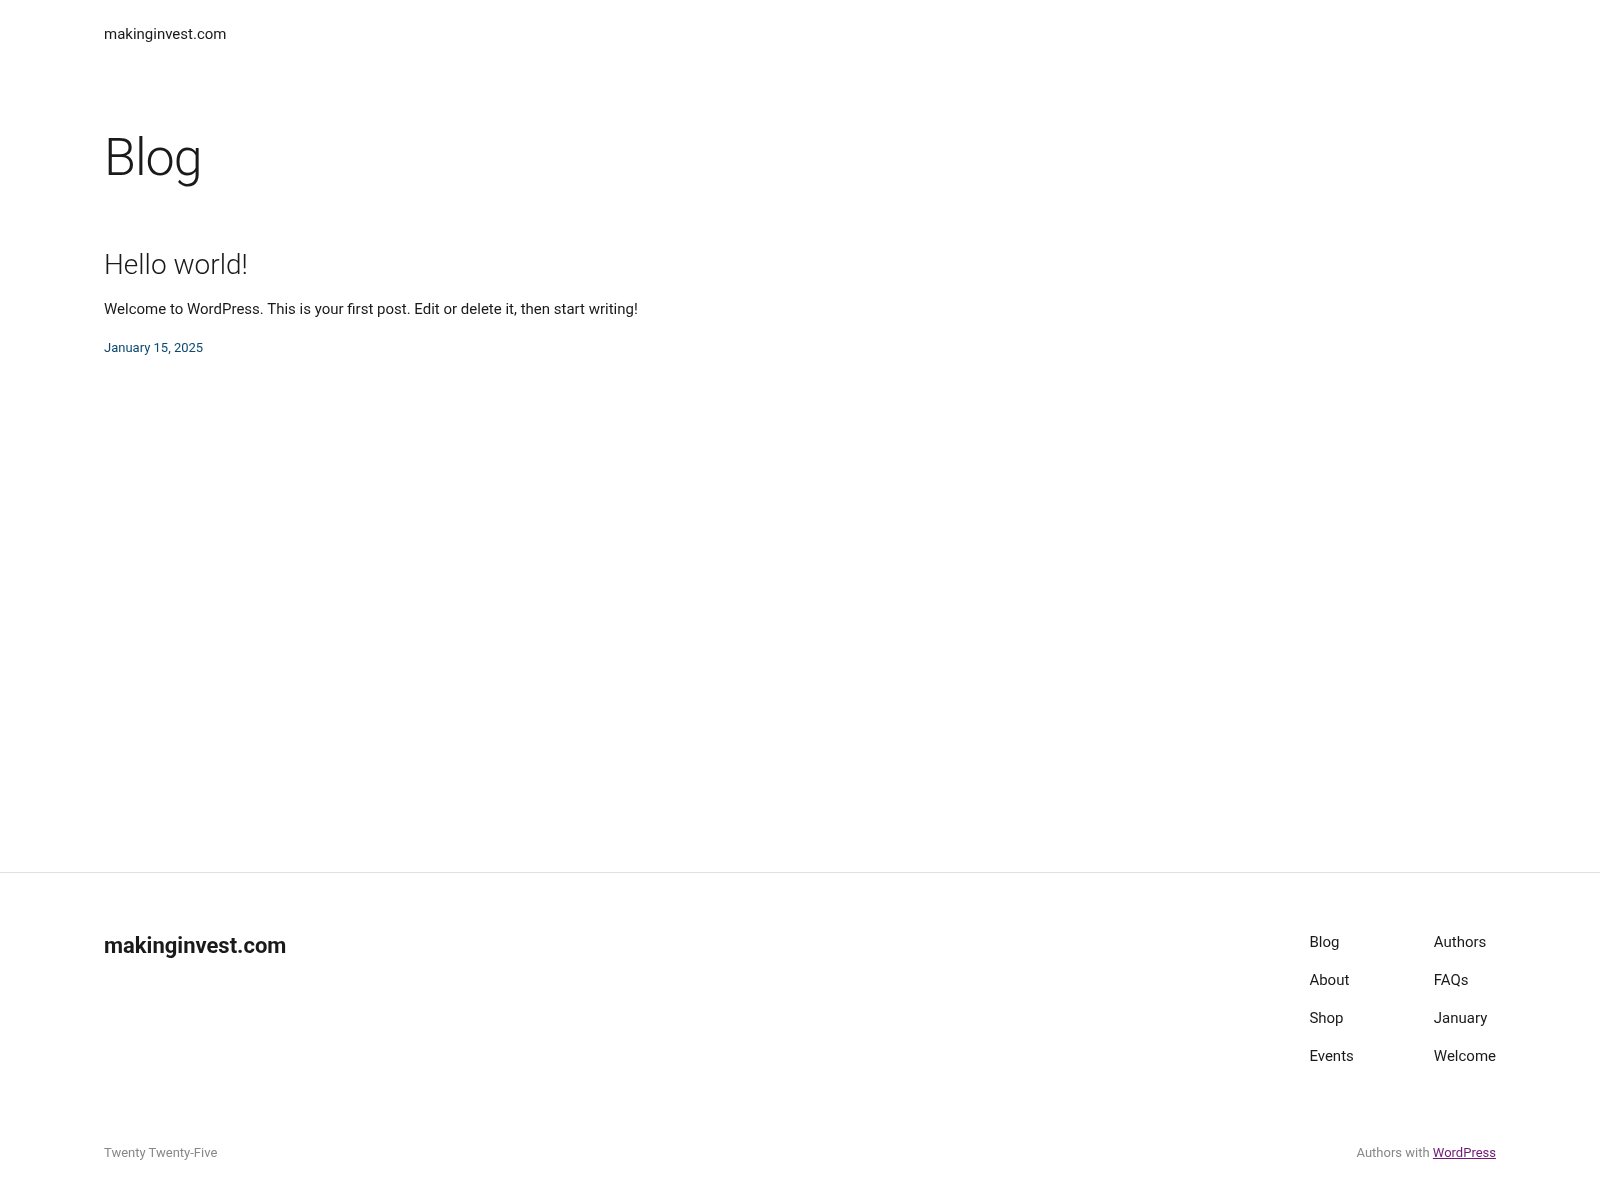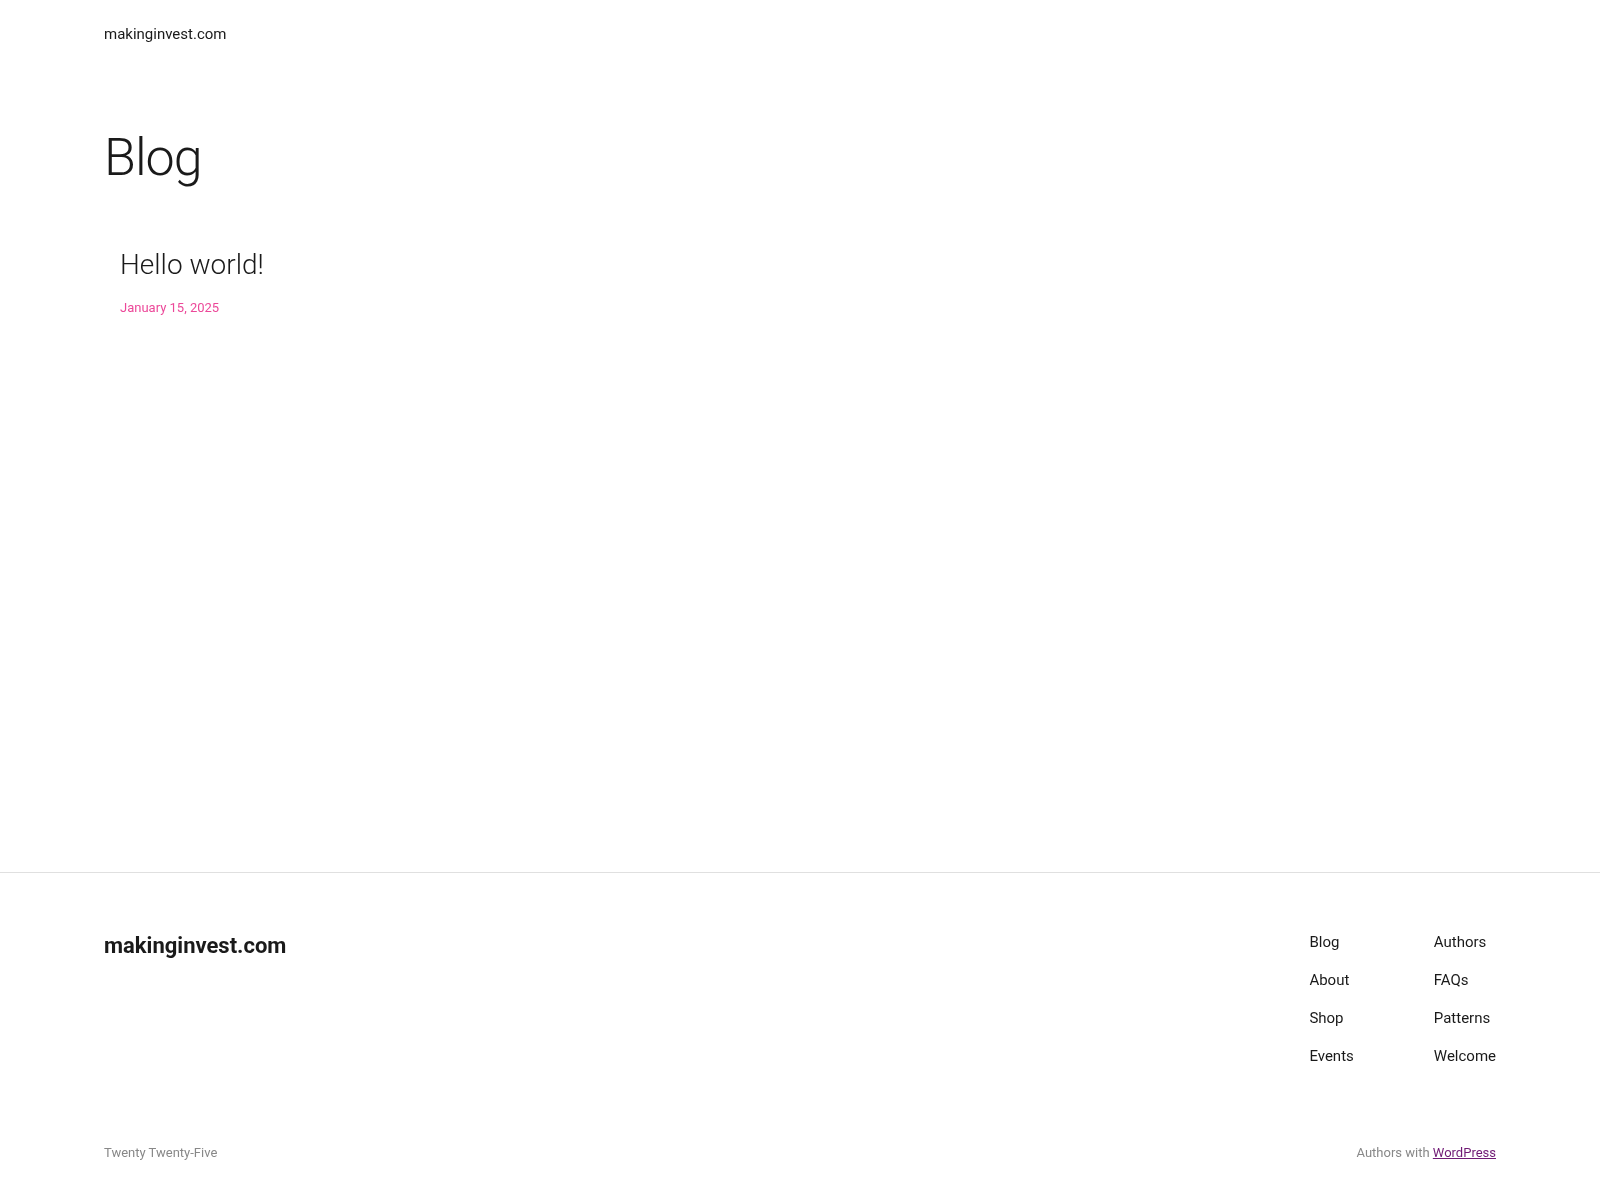--- a/index.html
+++ b/index.html
@@ -40,21 +40,20 @@
     .page-title {
       font-size: 52px;
       font-weight: 300;
       letter-spacing: -1px;
       margin-bottom: 60px;
       color: #1a1a1a;
     }
 
     .post-item {
       margin-bottom: 40px;
-      margin-left: 16px;
     }
 
     .post-title {
       font-size: 28px;
       font-weight: 300;
       margin-bottom: 16px;
       color: #1a1a1a;
     }
 
     .post-title a {
@@ -64,21 +63,21 @@
 
     .post-excerpt {
       font-size: 15px;
       line-height: 1.6;
       color: #1a1a1a;
       margin-bottom: 16px;
     }
 
     .post-date {
       font-size: 13px;
-      color: #ec4899;
+      color: #0c4a6e;
     }
 
     
     .site-footer {
       background: #ffffff;
       padding: 60px 104px 40px;
       border-top: 1px solid #e0e0e0;
       margin-top: auto;
     }
 
@@ -144,38 +143,39 @@
   <a>makinginvest.com</a>
 </header>
 
 <main class="site-main">
   <h1 class="page-title">Blog</h1>
 
   <article class="post-item">
     <h2 class="post-title">
       <a>Hello world!</a>
     </h2>
+    <p class="post-excerpt">Welcome to WordPress. This is your first post. Edit or delete it, then start writing!</p>
     <time class="post-date">January 15, 2025</time>
   </article>
 </main>
 
 <footer class="site-footer">
   <div class="footer-inner">
     <a class="footer-brand">makinginvest.com</a>
     <nav class="footer-nav">
       <div class="footer-nav-column">
         <a>Blog</a>
         <a>About</a>
         <a>Shop</a>
         <a>Events</a>
       </div>
       <div class="footer-nav-column">
         <a>Authors</a>
         <a>FAQs</a>
-        <a>Patterns</a>
+        <a>January</a>
         <a>Welcome</a>
       </div>
     </nav>
   </div>
   <div class="footer-bottom">
     <span class="footer-theme-name">Twenty Twenty-Five</span>
     <span class="footer-designed-by">
       <span>Authors with</span>
       <a>WordPress</a>
     </span>

